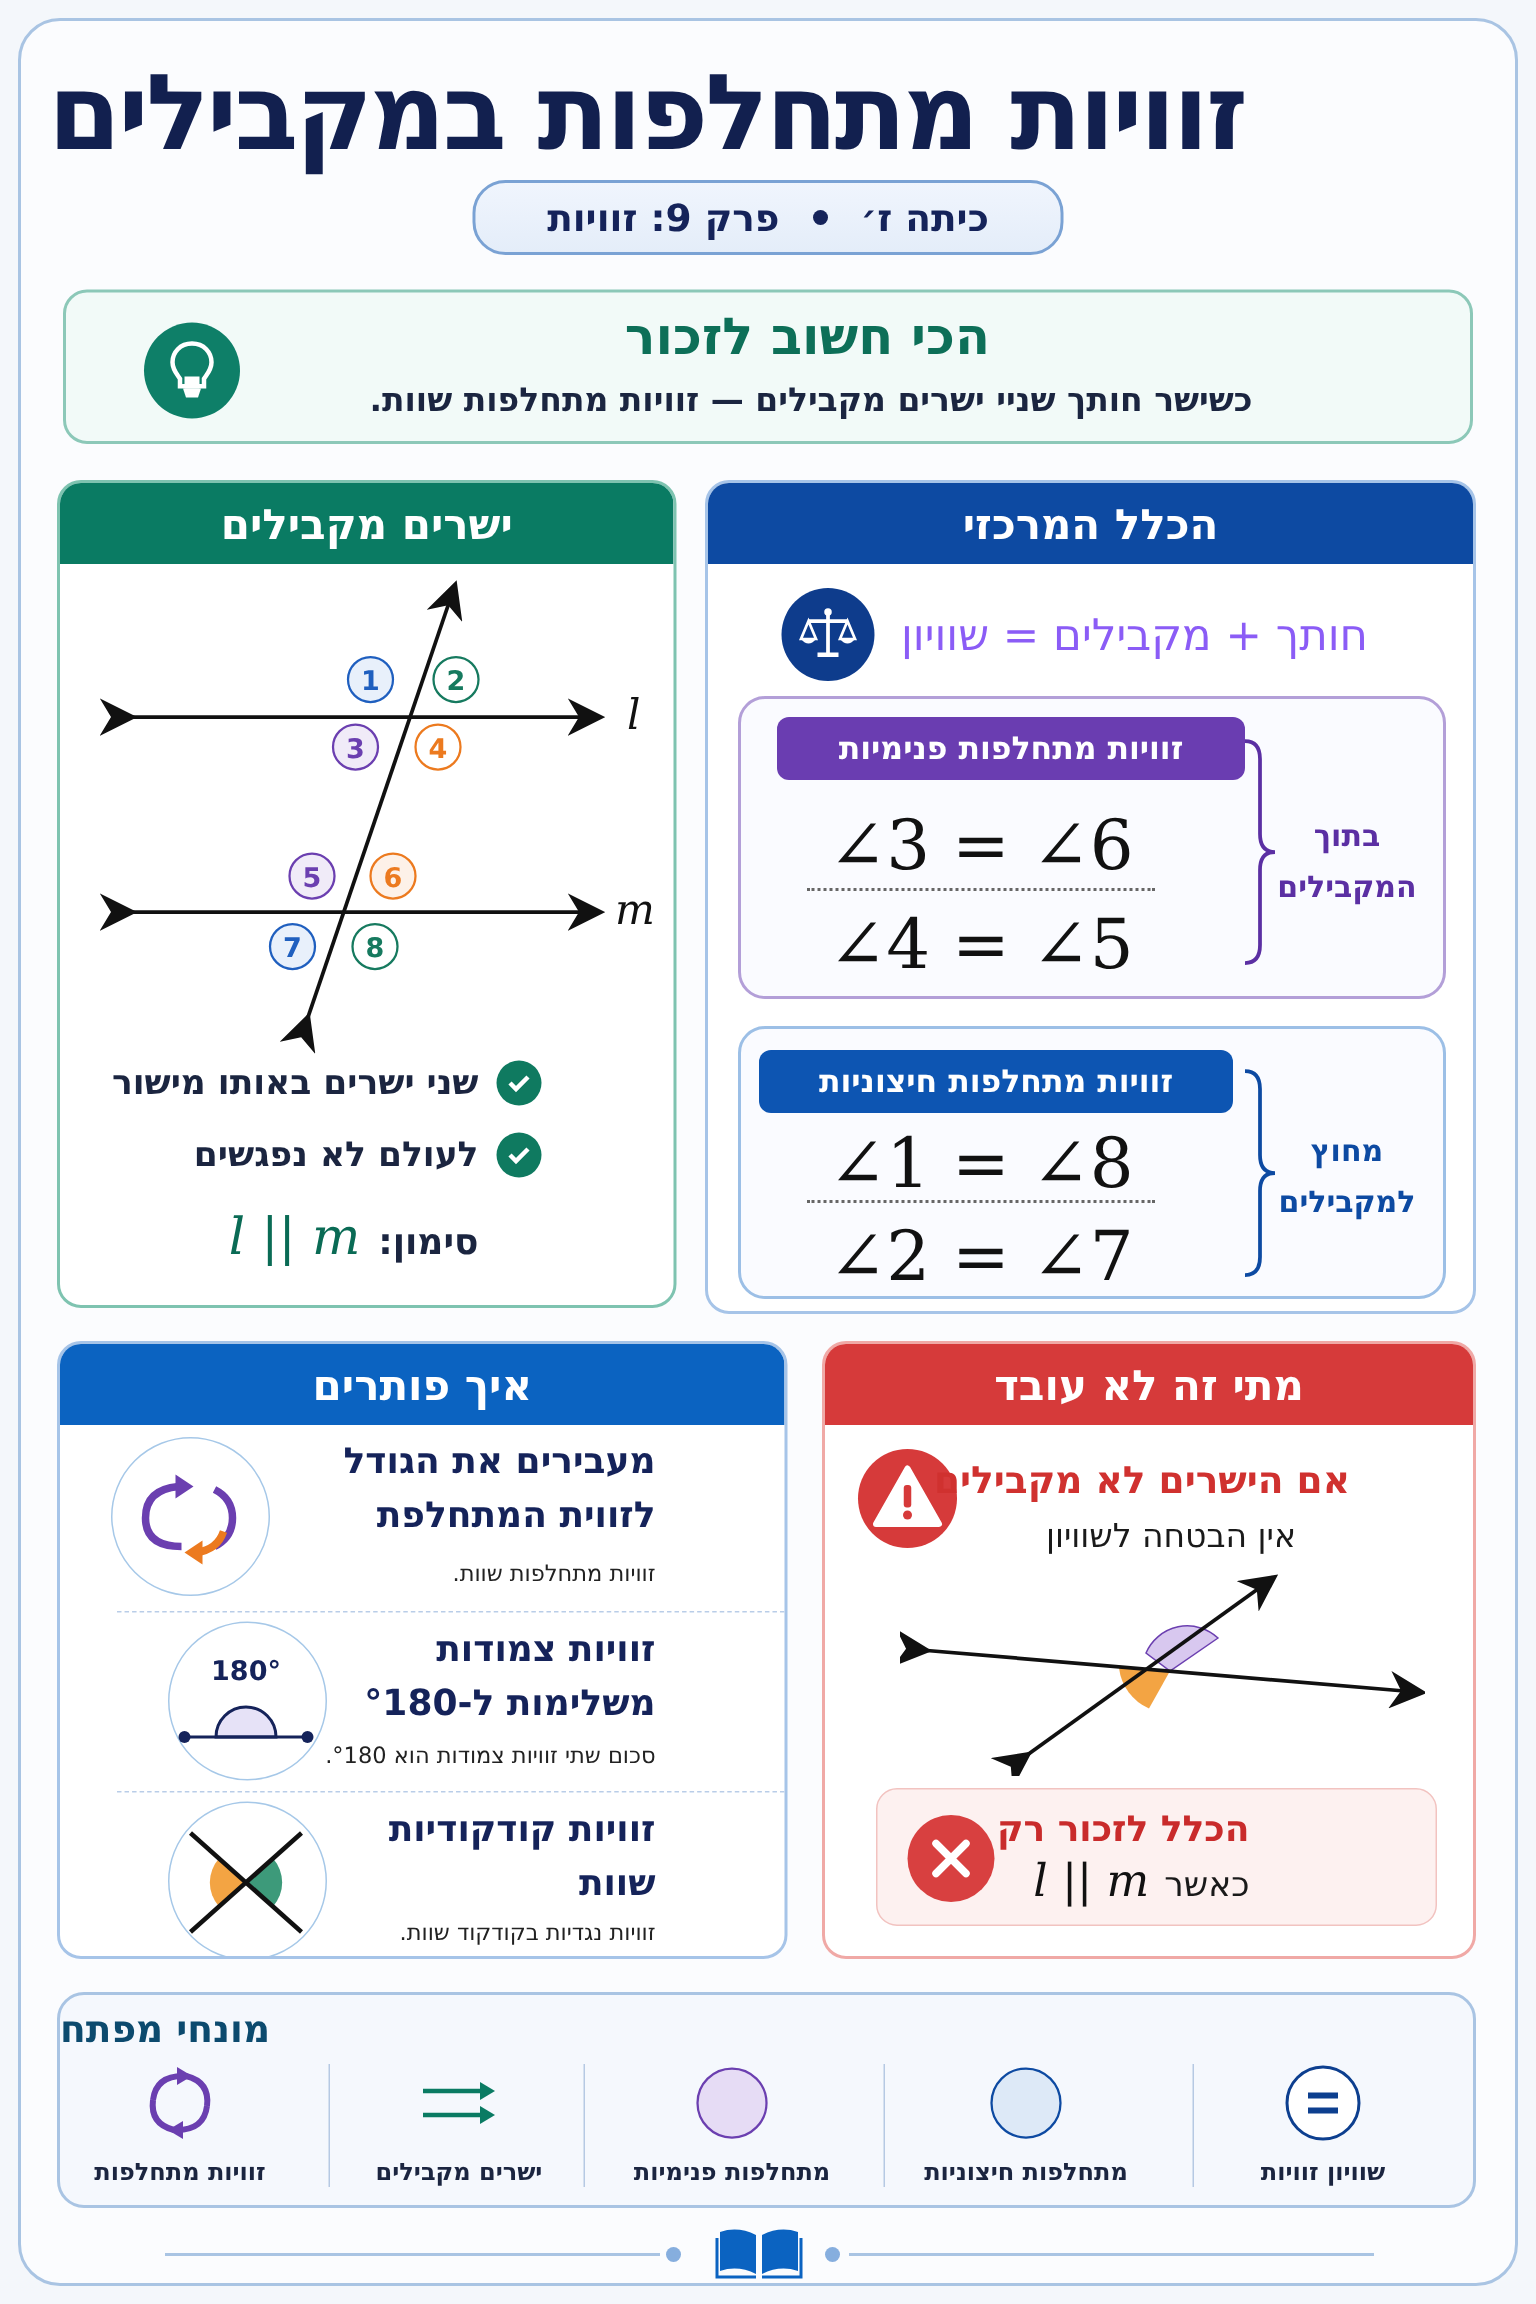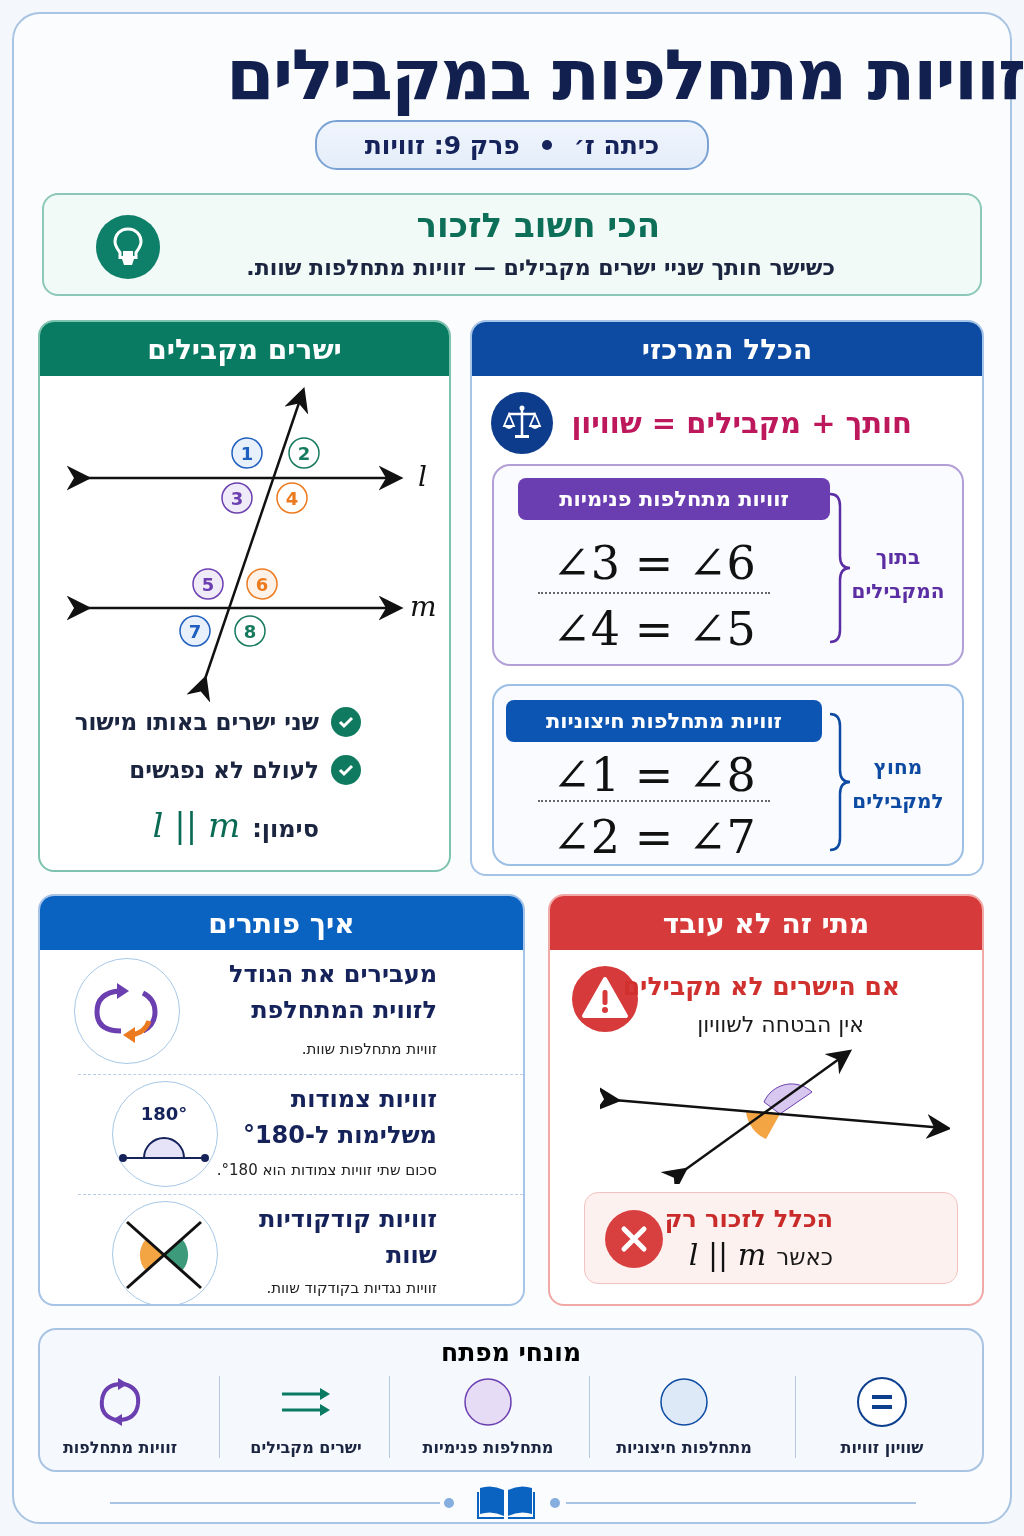--- a/index.html
+++ b/index.html
@@ -4,23 +4,23 @@
 <style>
   * { box-sizing: border-box; margin: 0; padding: 0; }
   html, body { width: 1024px; height: 1536px; background: #f4f7fb; overflow: hidden; }
   body { font-family: "DejaVu Sans", "Liberation Sans", sans-serif; color: #15235a; position: relative; }
   .page {
     position: absolute; left: 12px; top: 12px; width: 1000px; height: 1512px;
     background: #fbfcfe; border: 2px solid #a9c4e3; border-radius: 28px;
   }
   .abs { position: absolute; }
   .title {
-    position: absolute; left: 0; width: 1024px; top: 30px; text-align: right;
+    position: absolute; left: 0; width: 1024px; top: 30px; text-align: left;
     font-family: "DejaVu Sans", sans-serif; font-weight: 900; font-size: 70px; color: #12204f;
-    letter-spacing: -2px; line-height: 90px;
+    letter-spacing: -2px; line-height: 90px; padding-left: 32px;
   }
   .subtitle-pill {
     position: absolute; left: 315px; top: 120px; width: 394px; height: 50px;
     background: linear-gradient(#f0f5fd, #e4edf9); border: 2px solid #7aa2d4; border-radius: 22px;
     display: flex; align-items: center; justify-content: center; gap: 22px;
     font-weight: bold; font-size: 25px; color: #15235a;
   }
   .dot { width: 10px; height: 10px; border-radius: 50%; background: #15235a; display: inline-block; }
 
   .remember {
@@ -41,21 +41,21 @@
   .solve { left: 38px; top: 894px; width: 487px; height: 412px; border: 2px solid #a6c4e8; }
   .solve .head { background: #0b63c1; }
   .fails { left: 548px; top: 894px; width: 436px; height: 412px; border: 2px solid #f0a9a6; }
   .fails .head { background: #d63a3a; }
 
   .check-row { position: absolute; right: 88px; display: flex; align-items: center; gap: 12px; font-size: 23px; font-weight: bold; color: #1b2540; }
   .check { width: 30px; height: 30px; border-radius: 50%; background: #0f7a60; display: flex; align-items: center; justify-content: center; }
   .notation { position: absolute; right: 130px; top: 483px; display: flex; gap: 12px; align-items: baseline; font-size: 24px; font-weight: bold; color: #1b2540; }
   .math { font-family: "DejaVu Serif", "Liberation Serif", serif; font-style: italic; font-weight: normal; font-size: 34px; }
 
-  .formula { position: absolute; right: 70px; top: 70px; display: flex; align-items: center; gap: 18px; font-size: 29px; font-weight: 700; color: #be185d; }
+  .formula { position: absolute; right: 70px; top: 70px; display: flex; align-items: center; gap: 18px; font-size: 29px; font-weight: 400; color: #8b5cf6; }
   .scale { width: 62px; height: 62px; border-radius: 50%; background: #0e3c8c; display: flex; align-items: center; justify-content: center; }
 
   .sub-box { position: absolute; left: 20px; width: 472px; border-radius: 18px; background: #fafbff; }
   .inner-box { top: 142px; height: 202px; border: 2px solid #b39fd8; }
   .outer-box { top: 362px; height: 182px; border: 2px solid #9cbfe6; }
   .pill { position: absolute; left: 12px; top: 12px; height: 42px; border-radius: 8px; color: #fff; font-weight: 900; font-size: 21px; display: flex; align-items: center; justify-content: center; padding: 0 14px; }
   .inner-box .pill { width: 312px; background: #6a3db1; margin-left: 12px; }
   .outer-box .pill { width: 316px; top: 14px; background: #0d55b2; }
   .eq { position: absolute; left: 40px; width: 240px; text-align: center; font-family: "DejaVu Serif", "Liberation Serif", serif; font-size: 46px; color: #111; direction: ltr; }
   .dotline { position: absolute; left: 44px; width: 232px; border-top: 2px dotted #666; }
@@ -69,21 +69,21 @@
 
   .warn-icon { position: absolute; left: 22px; top: 70px; width: 66px; height: 66px; border-radius: 50%; background: #d63a3a; }
   .warn-title { position: absolute; right: 82px; top: 76px; font-size: 25px; font-weight: bold; color: #d0312f; }
   .warn-sub { position: absolute; right: 118px; top: 116px; font-size: 22px; color: #1a1a1a; }
   .rule-box { position: absolute; left: 34px; top: 296px; width: 374px; height: 92px; border-radius: 14px; background: #fdf1f0; border: 1.5px solid #f2c3c0; }
   .rule-x { position: absolute; left: 20px; top: 17px; width: 58px; height: 58px; border-radius: 50%; background: #d84040; }
   .rule-title { position: absolute; right: 124px; top: 12px; font-size: 24px; font-weight: 900; color: #c92b2b; }
   .rule-sub { position: absolute; right: 124px; top: 44px; display: flex; gap: 10px; align-items: baseline; font-size: 23px; color: #1a1a1a; }
 
   .terms { position: absolute; left: 38px; top: 1328px; width: 946px; height: 144px; border: 2px solid #a9c4e3; border-radius: 18px; background: #f5f8fd; }
-  .terms h3 { position: absolute; left: 0; right: 0; top: 8px; text-align: center; font-size: 25px; font-weight: 900; color: #000000; }
+  .terms h3 { position: absolute; left: 0; right: 0; top: 8px; text-align: left; font-size: 25px; font-weight: 900; color: #0c4a6e; }
   .term { position: absolute; top: 42px; width: 180px; height: 96px; text-align: center; }
   .term .ico { position: absolute; top: 4px; left: 64px; width: 52px; height: 52px; }
   .term .lbl { position: absolute; top: 66px; left: 0; right: 0; font-size: 16px; font-weight: bold; color: #1b2540; }
   .term-sep { position: absolute; top: 46px; width: 1.5px; height: 82px; background: #b6c9e3; }
 
   .footer-line { position: absolute; top: 1502px; height: 2px; background: #a9c4e3; }
   .footer-dot { position: absolute; top: 1498px; width: 10px; height: 10px; border-radius: 50%; background: #86aede; }
 </style>
 </head>
 <body>

